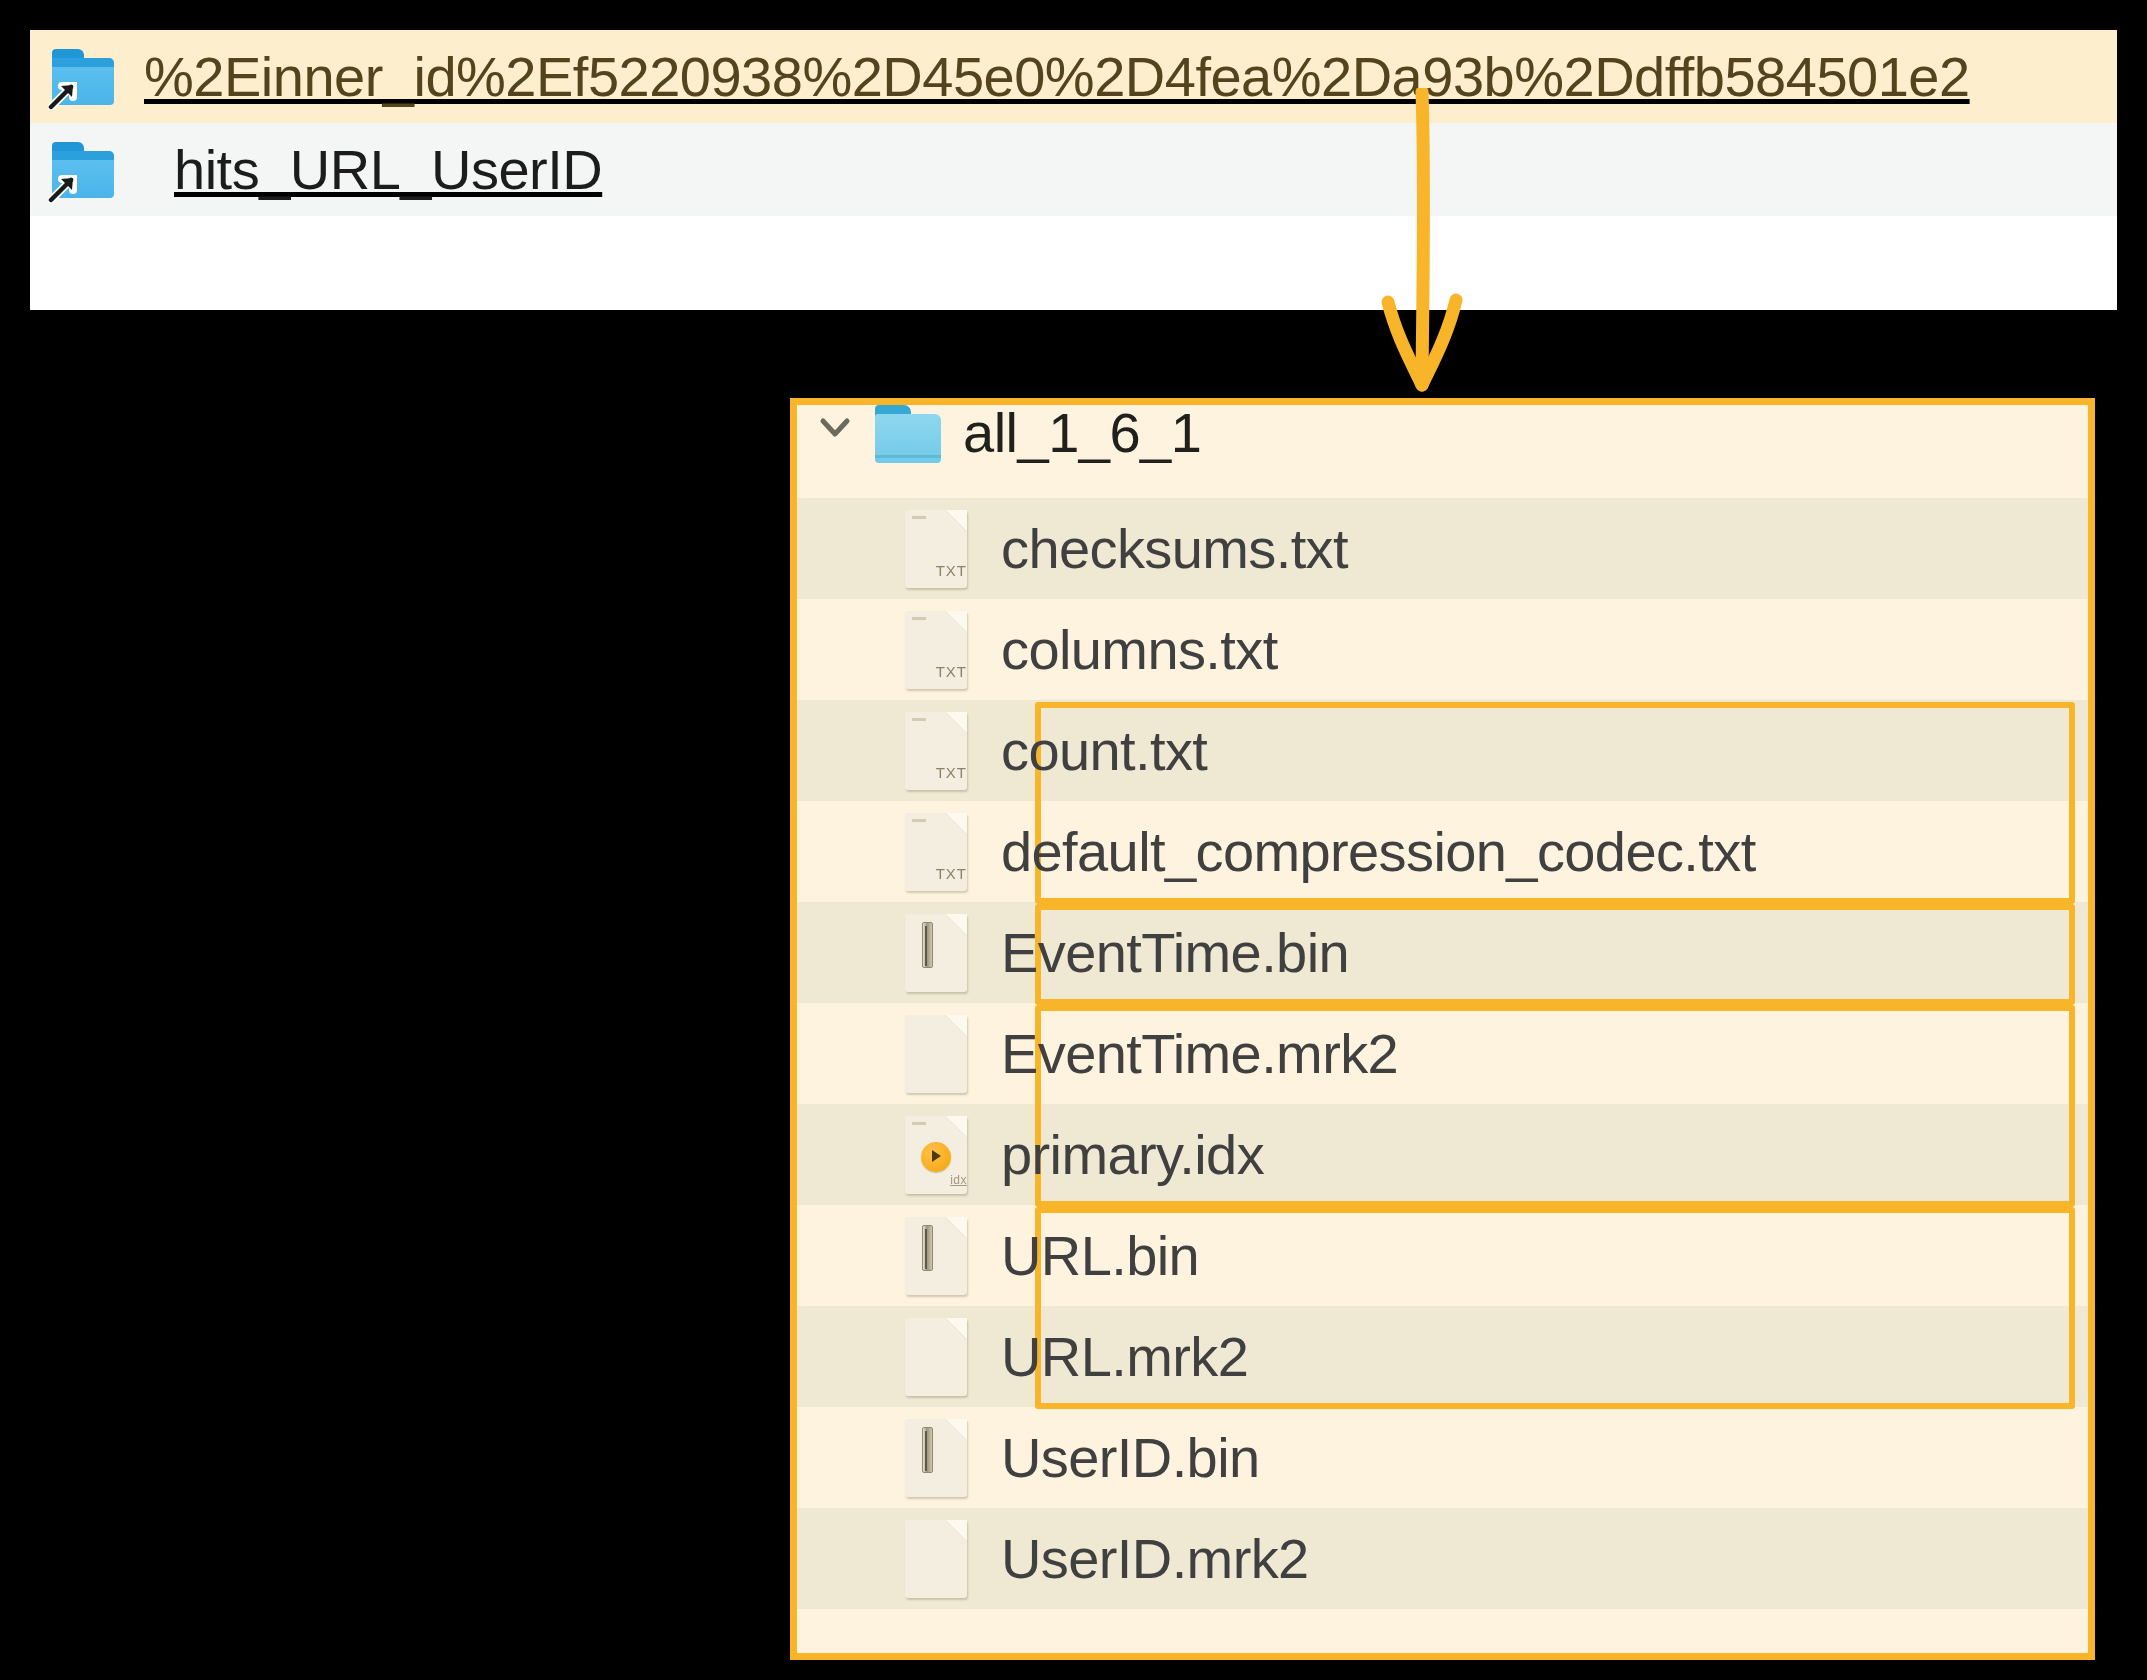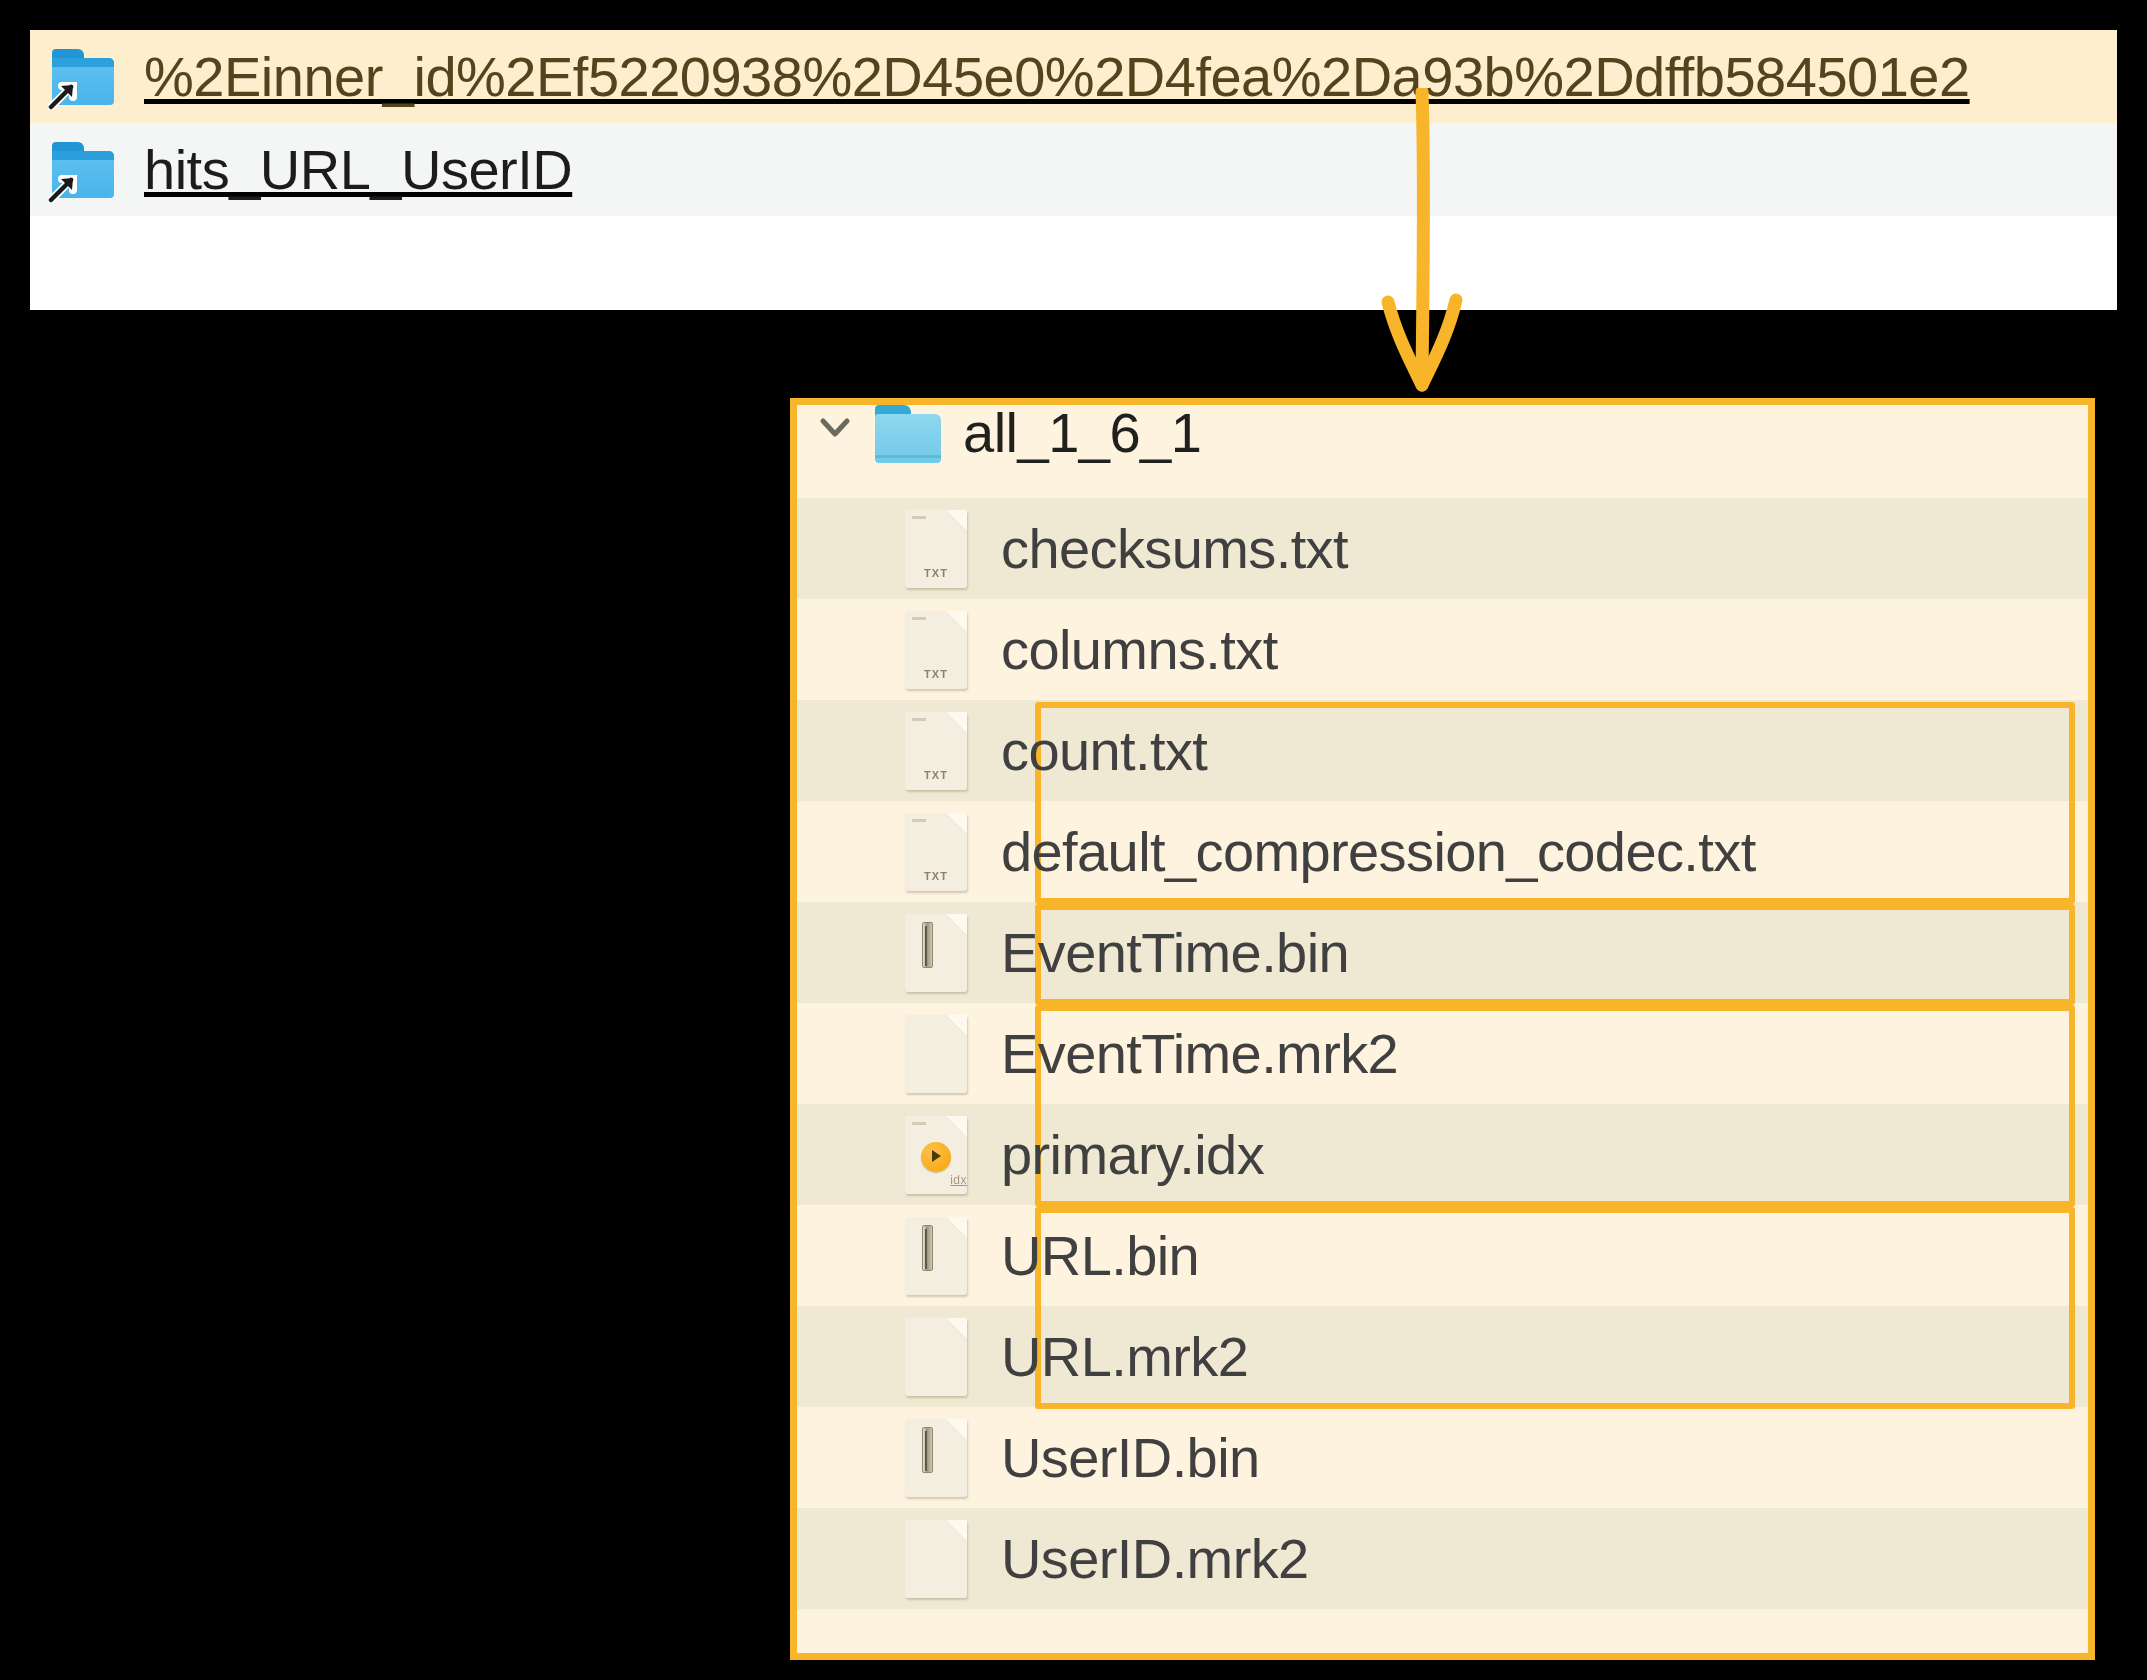--- a/index.html
+++ b/index.html
@@ -11,21 +11,21 @@
 
   
   #top-panel{
     position:absolute;left:30px;top:30px;width:2087px;height:280px;
     background:#ffffff;overflow:hidden;text-decoration:underline;
   }
   .trow{
     height:93px;display:flex;align-items:center;box-sizing:border-box;
     padding-left:22px;white-space:nowrap;
   }
-  .trow.alt{background:#f4f6f6;}
+  .trow.alt{background:#f4f6f6;gap:30px;}
   .trow.hl{background:#fdeecd;}
   .trow .label{
     font-size:56px;color:#1c1c1c;letter-spacing:-0.5px;
     line-height:1;margin-left:26px;
   }
   .trow.hl .label{color:#54441d;}
 
   
   .folder-ico{position:relative;width:66px;height:56px;flex:0 0 auto;}
   .folder-ico .tab{
@@ -101,22 +101,22 @@
     position:absolute;right:0;top:0;width:0;height:0;
     border-left:22px solid transparent;border-top:22px solid #ded7c3;
   }
   .doc .fold2{
     position:absolute;right:0;top:0;width:22px;height:22px;
     background:#fdf9ef;
     clip-path:polygon(0 0,100% 100%,100% 0);
     box-shadow:-1px 1px 1px rgba(140,125,90,.25);
   }
   .doc .txt{
-    position:absolute;left:0;right:0;bottom:9px;text-align:center;
-    font-size:11px;font-weight:bold;color:#8d8269;letter-spacing:1px;
+    position:absolute;left:0;right:0;bottom:9px;text-align:right;
+    font-size:15px;font-weight:normal;color:#8d8269;letter-spacing:1px;
     font-family:"Liberation Sans",sans-serif;
   }
   .doc .tick{
     position:absolute;left:7px;top:6px;width:14px;height:3px;
     background:#d3cbb4;
   }
   
   .doc .rod{
     position:absolute;left:17px;top:8px;width:11px;height:46px;
     background:linear-gradient(90deg,#e9e3d2,#9c947e 45%,#cfc7b0);

